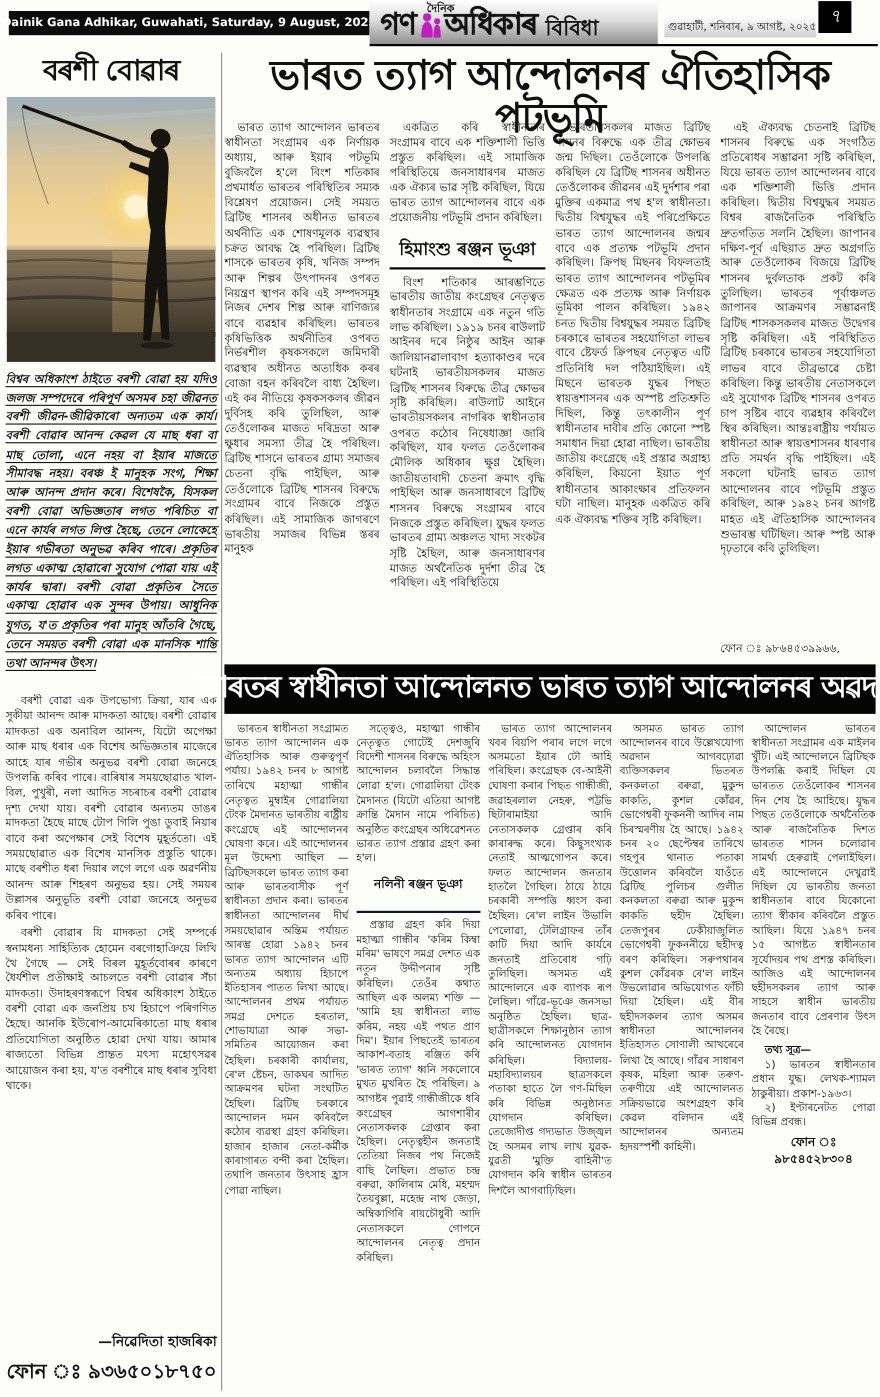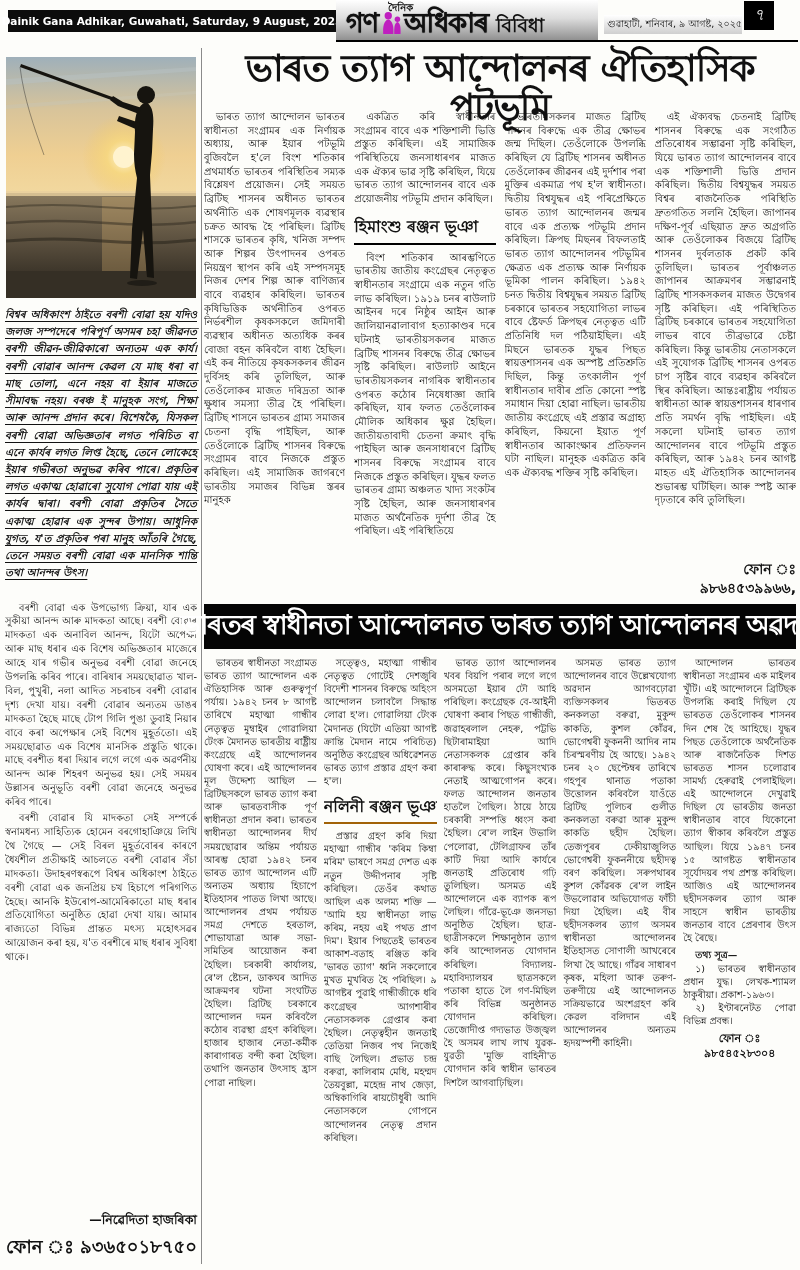--- a/index.html
+++ b/index.html
@@ -37,32 +37,32 @@
   .left-body p{font-size:9.8px;line-height:1.42;text-align:justify;text-indent:14px;margin-bottom:2px}
   .sig{font-size:12.5px;font-weight:bold;text-align:right;margin-top:3px}
   .sig-phone{font-size:18px;font-weight:bold;text-align:right;margin-top:2px}
 
   
   .main-hline{position:absolute;left:204px;top:50px;width:592px;text-align:center;font-size:37px;
               font-weight:bold;letter-spacing:-1px;line-height:1.05}
   .main-cols{position:absolute;left:204px;top:110px;width:592px;height:488px;display:flex;gap:9px}
   .col{flex:1 1 0;overflow:hidden;font-size:10px;line-height:1.37;text-align:justify;display:flex;flex-direction:column}
   .col p{text-indent:12px}
-  .byline{font-size:16px;font-weight:bold;text-align:left;padding:7px 0 5px 0;
+  .byline{font-size:16px;font-weight:bold;text-align:center;padding:7px 0 5px 0;
           border-bottom:2.5px solid #000;margin:3px 0 6px 0;white-space:nowrap}
-  .end-phone{margin-top:auto;font-size:14px;font-weight:bold;text-align:right;padding-top:3px}
+  .end-phone{margin-top:auto;font-size:10px;font-weight:normal;text-align:left;padding-top:3px}
 
   
   .banner{position:absolute;left:204px;top:604px;width:592px;height:45px;background:#050505;color:#fff;
           display:flex;align-items:center;justify-content:center;font-size:27px;font-weight:bold;
           letter-spacing:-1px;white-space:nowrap}
   .sec-cols{position:absolute;left:204px;top:656px;width:592px;height:608px;display:flex;gap:7px}
   .sec-cols .col{font-size:9.5px;line-height:1.38}
-  .byline2{font-size:16px;font-weight:bold;text-align:center;padding:6px 0 4px 0;
-           border-bottom:2px solid #a16207;margin:3px 0 5px 0;white-space:nowrap}
+  .byline2{font-size:11px;font-weight:bold;text-align:center;padding:6px 0 17px 0;
+           border-bottom:2px solid #0f172a;margin:3px 0 5px 0;white-space:nowrap}
   .src-head{font-weight:bold;text-indent:12px;margin-top:4px}
   .src{text-indent:12px}
   .end-phone2{font-size:11px;font-weight:bold;text-align:center;margin-top:4px}
 </style>
 </head>
 <body>
 
 <div class="page">
 
   <div class="hdr">
@@ -86,20 +86,21 @@
     <div class="section-label">বিবিধা</div>
     <div class="hdr-date-as">গুৱাহাটী, শনিবাৰ, ৯ আগষ্ট, ২০২৫</div>
     <div class="pagenum">৭</div>
     <div class="hdr-rule"></div>
   </div>
 
   <div class="v-rule"></div>
 
   <div class="left-col">
     <div class="left-hline">
+      <div>বৰশী বোৱাৰ</div>
     </div>
 
     <svg class="photo" viewBox="0 0 190 241" preserveAspectRatio="none">
       <defs>
         <linearGradient id="skyg" x1="0" y1="0" x2="0" y2="1">
           <stop offset="0%" stop-color="#9fb0ba"></stop>
           <stop offset="38%" stop-color="#d8c49a"></stop>
           <stop offset="70%" stop-color="#efcf92"></stop>
           <stop offset="100%" stop-color="#f2d9a0"></stop>
         </linearGradient>

